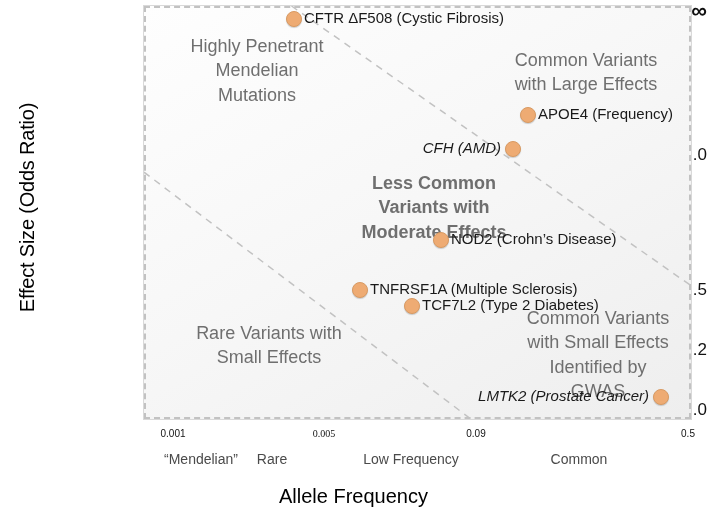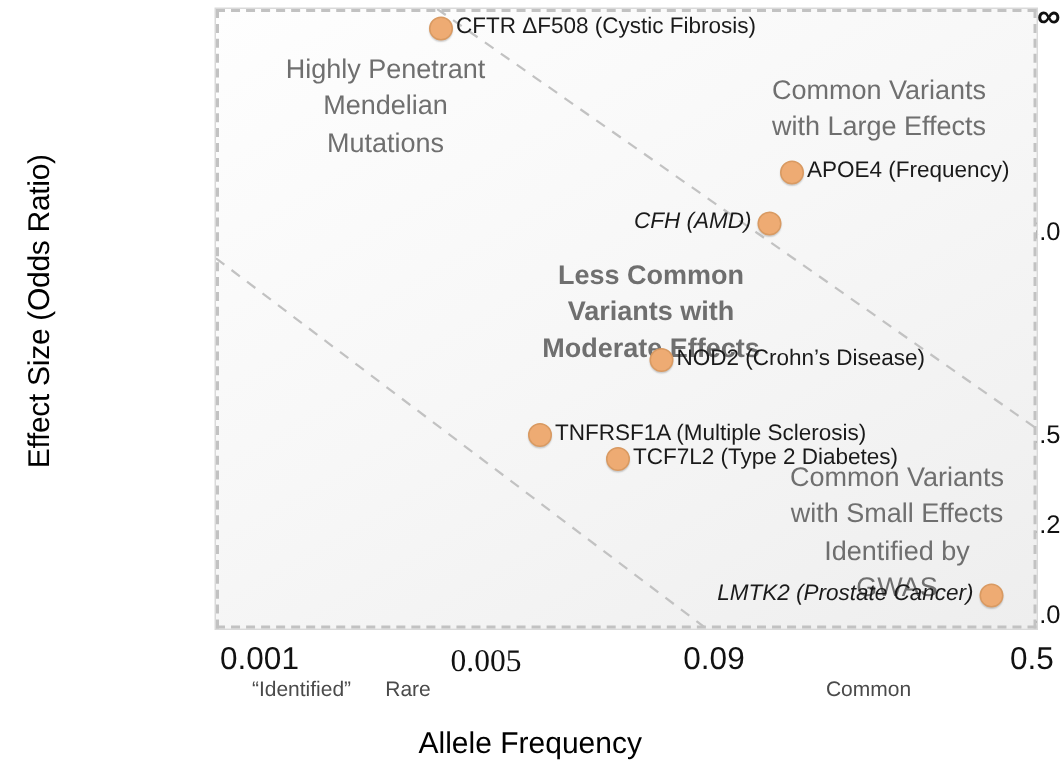--- a/index.html
+++ b/index.html
@@ -128,21 +128,21 @@
     white-space: nowrap;
     line-height: 14px;
   }
   .pt.right .lbl { left: 11px; }
   .pt.left  .lbl { right: 11px; font-style: italic; }
 
   
   .x-num {
     position: absolute;
     top: 428px;
-    font-size: 21px;
+    font-size: 10px;
     color: #111111;
     white-space: nowrap;
     transform: translateX(-50%);
   }
   .x-word {
     position: absolute;
     top: 451px;
     font-size: 14px;
     color: #4a4a4a;
     white-space: nowrap;
@@ -187,20 +187,22 @@
     </svg>
 
     <div class="zone" style="left:8px;  top:28px;  width:210px;">Highly Penetrant
 Mendelian
 Mutations</div>
     <div class="zone" style="left:342px; top:42px; width:200px;">Common Variants
 with Large Effects</div>
     <div class="zone" style="left:190px; top:165px; width:200px;font-weight:bold;">Less Common
 Variants with
 Moderate Effects</div>
+    <div class="zone" style="left:20px;  top:315px; width:210px;">Rare Variants with
+Small Effects</div>
     <div class="zone" style="left:356px; top:300px; width:196px;">Common Variants
 with Small Effects
 Identified by
 GWAS</div>
 
     <div class="pt right" style="left:149px; top:12px;">
       <span class="dot"></span>
       <span class="lbl">CFTR ΔF508 (Cystic Fibrosis)</span>
     </div>
 
@@ -230,25 +232,26 @@
     </div>
 
     <div class="pt left" style="left:516px; top:390px;">
       <span class="dot"></span>
       <span class="lbl">LMTK2 (Prostate Cancer)</span>
     </div>
 
   </div>
 
   <div class="x-num" style="left:173px;">0.001</div>
-  <div class="x-word" style="left:201px;">“Identified”</div>
+  <div class="x-word" style="left:201px;">“Mendelian”</div>
 
   <div class="x-num" style="left:324px;font-family:Liberation Serif, serif;">0.005</div>
   <div class="x-word" style="left:272px;">Rare</div>
 
   <div class="x-num" style="left:476px;">0.09</div>
+  <div class="x-word" style="left:411px;">Low Frequency</div>
 
   <div class="x-num" style="left:688px;">0.5</div>
   <div class="x-word" style="left:579px;">Common</div>
 
   <div id="x-axis-title">Allele Frequency</div>
 
 </div>
 
 </body></html>

